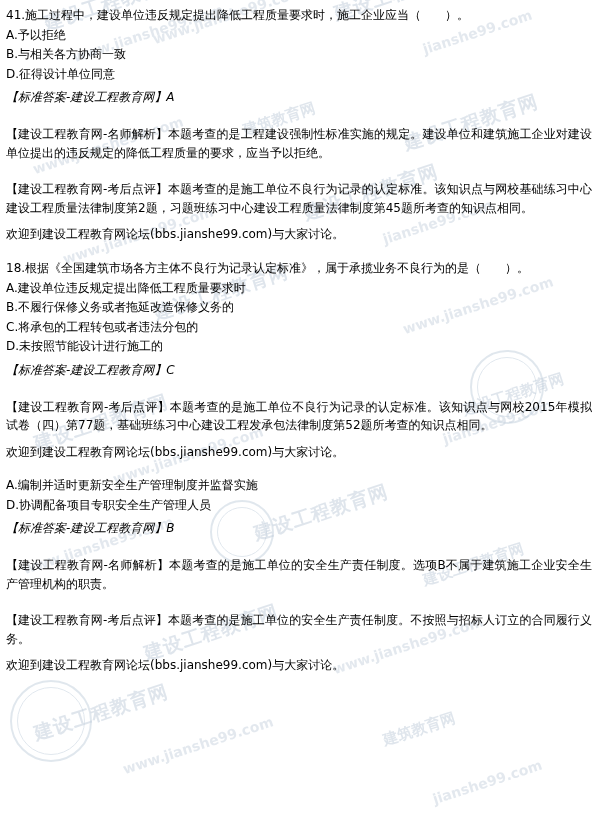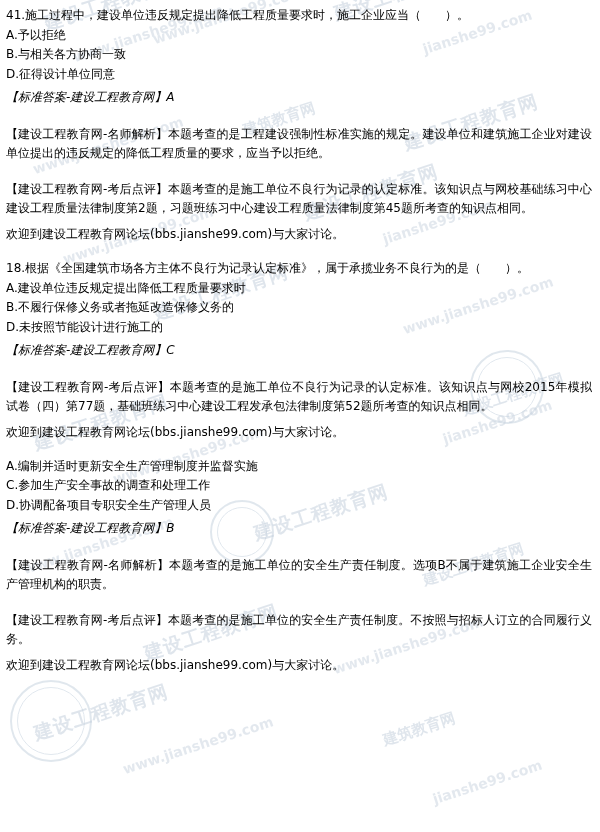--- a/index.html
+++ b/index.html
@@ -153,31 +153,31 @@
     <div class="line para">【建设工程教育网-考后点评】本题考查的是施工单位不良行为记录的认定标准。该知识点与网校基础练习中心建设工程质量法律制度第2题，习题班练习中心建设工程质量法律制度第45题所考查的知识点相同。</div>
     <div class="line forum">欢迎到建设工程教育网论坛(bbs.jianshe99.com)与大家讨论。</div>
   </div>
 
   <div class="spacer"></div>
 
   <div class="q-block">
     <div class="line stem">18.根据《全国建筑市场各方主体不良行为记录认定标准》，属于承揽业务不良行为的是（　　）。</div>
     <div class="line opt">A.建设单位违反规定提出降低工程质量要求时</div>
     <div class="line opt">B.不履行保修义务或者拖延改造保修义务的</div>
+    <div class="line opt">C.将承包的工程转包或者违法分包的</div>
     <div class="line opt">D.未按照节能设计进行施工的</div>
     <div class="line answer">【标准答案-建设工程教育网】C</div>
     <div class="line para">【建设工程教育网-考后点评】本题考查的是施工单位不良行为记录的认定标准。该知识点与网校2015年模拟试卷（四）第77题，基础班练习中心建设工程发承包法律制度第52题所考查的知识点相同。</div>
     <div class="line forum">欢迎到建设工程教育网论坛(bbs.jianshe99.com)与大家讨论。</div>
   </div>
 
   <div class="spacer"></div>
 
   <div class="q-block">
     <div class="line opt">A.编制并适时更新安全生产管理制度并监督实施</div>
-    <div class="line opt">C.参加生产安全事故的调查和处理工作</div>
     <div class="line opt">D.协调配备项目专职安全生产管理人员</div>
     <div class="line answer">【标准答案-建设工程教育网】B</div>
     <div class="line para">【建设工程教育网-名师解析】本题考查的是施工单位的安全生产责任制度。选项B不属于建筑施工企业安全生产管理机构的职责。</div>
     <div class="line para">【建设工程教育网-考后点评】本题考查的是施工单位的安全生产责任制度。不按照与招标人订立的合同履行义务。</div>
     <div class="line forum">欢迎到建设工程教育网论坛(bbs.jianshe99.com)与大家讨论。</div>
   </div>
 
 </div>
 
 </body></html>

